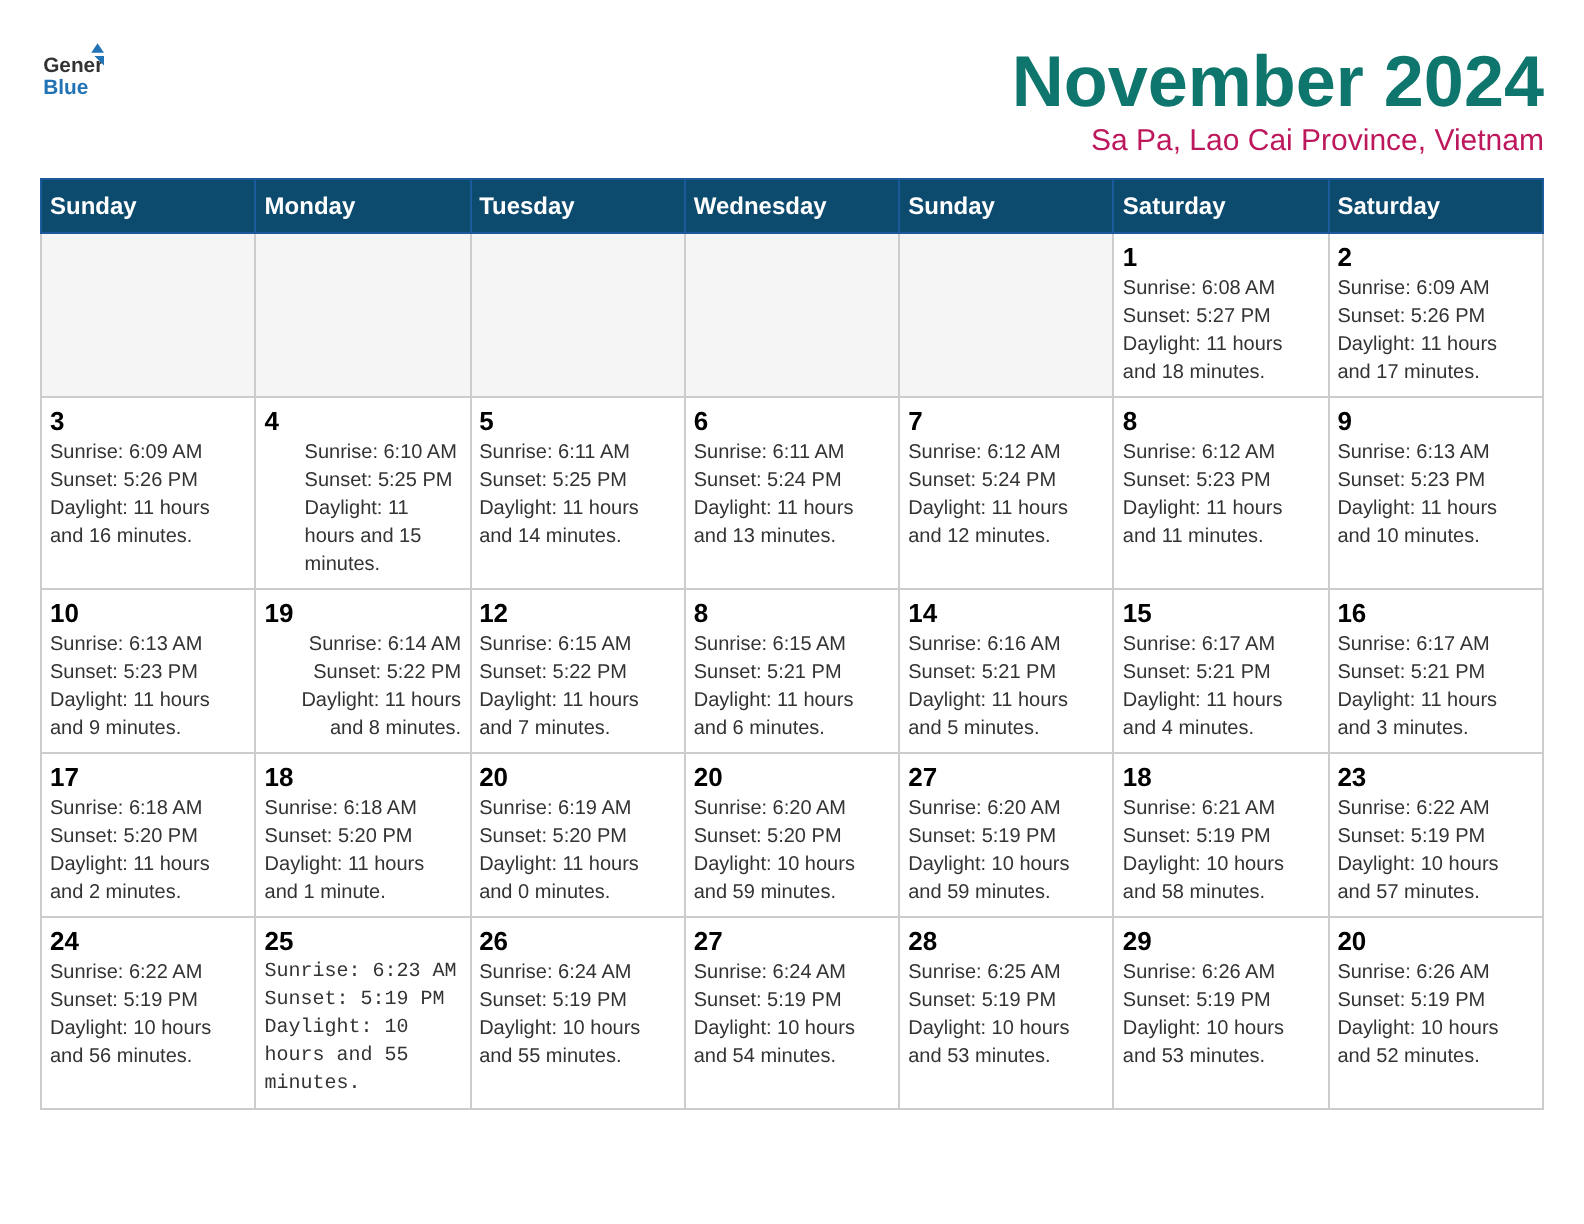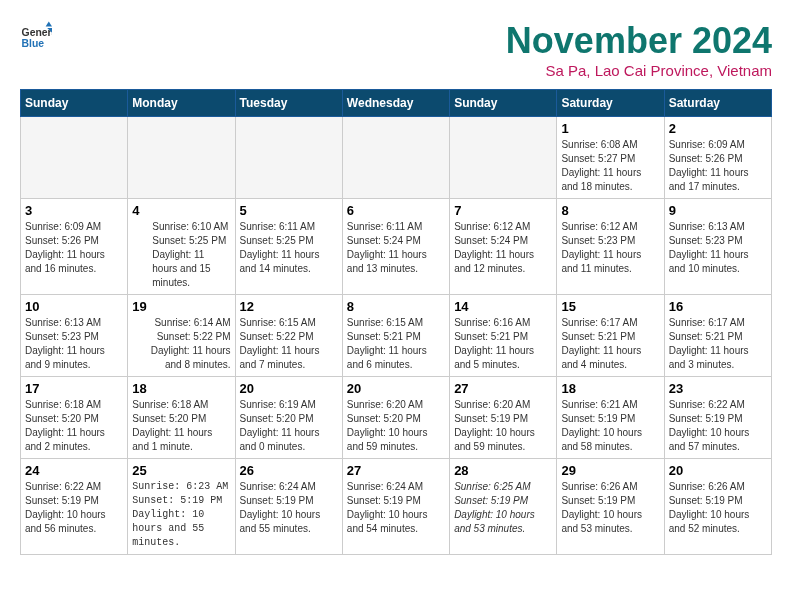--- a/index.html
+++ b/index.html
@@ -282,21 +282,21 @@
 Daylight: 10 hours and 55 minutes.</div>
         </td>
         <td>
           <div class="day-num">27</div>
           <div class="day-info" style="white-space: pre-line;">Sunrise: 6:24 AM
 Sunset: 5:19 PM
 Daylight: 10 hours and 54 minutes.</div>
         </td>
         <td>
           <div class="day-num">28</div>
-          <div class="day-info" style="white-space: pre-line; font-style: italic;">Sunrise: 6:25 AM
+          <div class="day-info" style="white-space: pre-line;">Sunrise: 6:25 AM
 Sunset: 5:19 PM
 Daylight: 10 hours and 53 minutes.</div>
         </td>
         <td>
           <div class="day-num">29</div>
           <div class="day-info" style="white-space: pre-line;">Sunrise: 6:26 AM
 Sunset: 5:19 PM
 Daylight: 10 hours and 53 minutes.</div>
         </td>
         <td>

